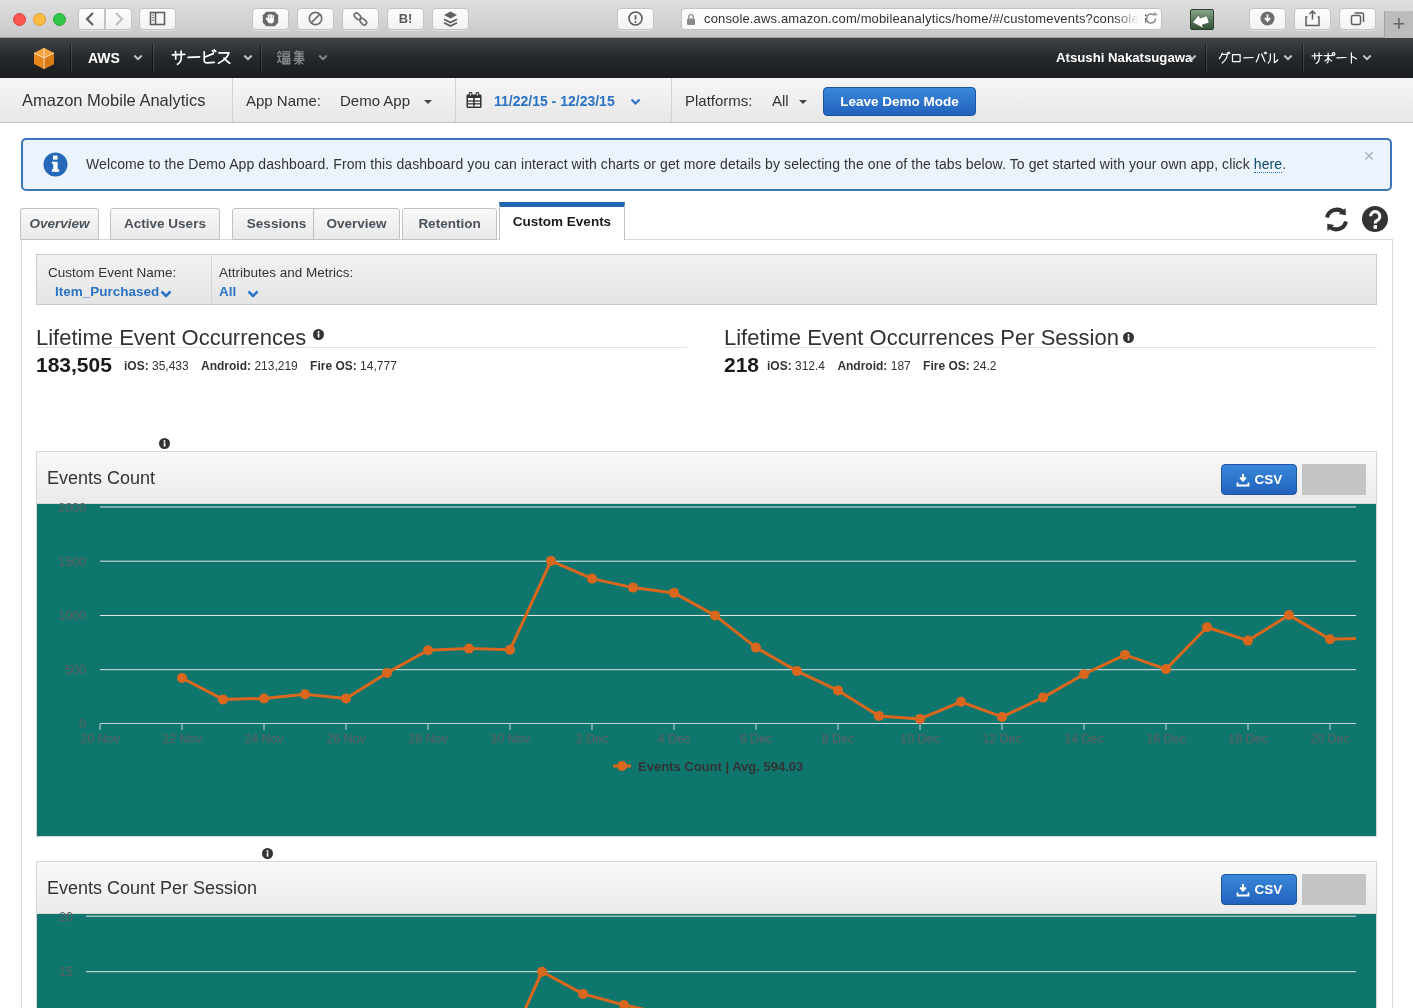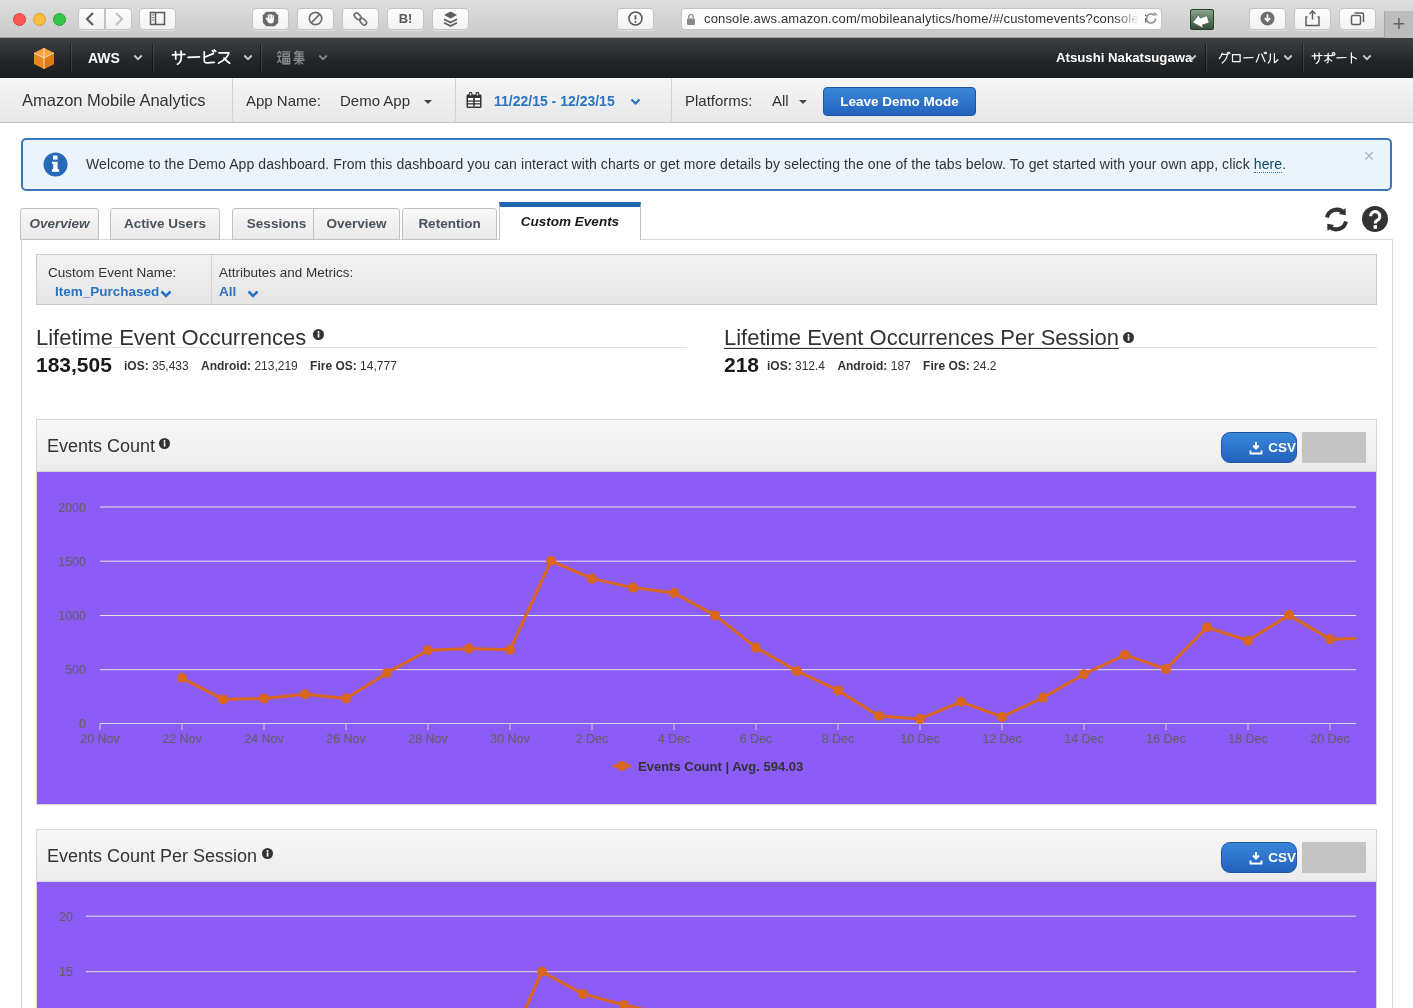--- a/index.html
+++ b/index.html
@@ -61,27 +61,27 @@
 #fsep { position:absolute; left:174px; top:0; width:1px; height:49px; background:#d4d4d4; }
 
 
 .stathead { position:absolute; font-size:22px; color:#333; white-space:nowrap; }
 .statline { position:absolute; height:1px; background:#e2e2e2; top:347px; }
 .statnum { position:absolute; top:353px; font-size:21px; font-weight:bold; color:#1a1a1a; }
 .statsub { position:absolute; top:359px; font-size:12px; color:#333; white-space:nowrap; }
 .statsub b { margin-left:9px; }
 
 
-.panel { position:absolute; left:36px; width:1341px; background:#8b5cf6; border:1px solid #d7d7d7; }
+.panel { position:absolute; left:36px; width:1341px; background:#0f766e; border:1px solid #d7d7d7;margin-top:32px; }
 .phead { position:relative; height:52px; background:linear-gradient(#f8f8f8,#ebebeb);
   border-bottom:1px solid #d7d7d7; }
 .ptitle { position:absolute; left:10px; top:16px; font-size:18px; color:#333; }
-.csvbtn { position:absolute; left:1184px; top:12px; width:76px; height:31px; border-radius:9px;
+.csvbtn { position:absolute; left:1184px; top:12px; width:76px; height:31px; border-radius:4px;
   background:linear-gradient(#3987da,#2262bd); border:1px solid #1d55a5; color:#fff;
-  font-size:13.5px; font-weight:bold; text-align:right; line-height:29px; }
+  font-size:13.5px; font-weight:bold; text-align:center; line-height:29px; }
 .grayrect { position:absolute; left:1265px; top:12px; width:64px; height:31px; background:#c4c4c4; }
 .csvbtn svg { vertical-align:-3px; margin-right:5px; }
 </style>
 </head>
 <body>
 
 <div class="abs" id="toolbar"></div>
 <div class="abs tl" style="left:13px; background:#fc5753; border:1px solid #df3e39;"></div>
 <div class="abs tl" style="left:33px; background:#fdbc40; border:1px solid #de9b2d;"></div>
 <div class="abs tl" style="left:53px; background:#33c748; border:1px solid #27a533;"></div>
@@ -367,42 +367,42 @@
 </svg>
 
 <div class="abs" id="tabline"></div>
 <div class="abs" id="sideL"></div>
 <div class="abs" id="sideR"></div>
 <div class="tab" style="left:20px; width:79px;font-style:italic;">Overview</div>
 <div class="tab" style="left:110px; width:110px;">Active Users</div>
 <div class="tab" style="left:232px; width:89px;">Sessions</div>
 <div class="tab" style="left:313px; width:87px;">Overview</div>
 <div class="tab" style="left:402px; width:95px;">Retention</div>
-<div class="tab" id="tabactive" style="left:499px; width:142px;font-style:italic;">Custom Events</div>
+<div class="tab" id="tabactive" style="left:499px; width:126px;">Custom Events</div>
 
 <div class="abs" id="filterbar">
   <div class="flabel" style="left:11px;">Custom Event Name:</div>
   <div class="fvalue" style="left:18px;">Item_Purchased</div>
   <svg style="position:absolute; left:123px; top:35px;" width="12" height="9" viewBox="0 0 12 9">
       <path d="M1.5 1.5 L6 6 L10.5 1.5" fill="none" stroke="#2a73c5" stroke-width="2.6"></path>
     </svg>
   <div id="fsep"></div>
   <div class="flabel" style="left:182px;">Attributes and Metrics:</div>
   <div class="fvalue" style="left:182px;">All</div>
   <svg style="position:absolute; left:210px; top:35px;" width="12" height="9" viewBox="0 0 12 9">
       <path d="M1.5 1.5 L6 6 L10.5 1.5" fill="none" stroke="#2a73c5" stroke-width="2.6"></path>
     </svg>
 </div>
 
 <div class="stathead" style="left:36px; top:325px;">Lifetime Event Occurrences</div>
 <div class="statline" style="left:36px; width:651px;"></div>
 <div class="statnum" style="left:36px;">183,505</div>
 <div class="statsub" style="left:124px;"><b style="margin-left:0">iOS:</b> 35,433 <b>Android:</b> 213,219 <b>Fire OS:</b> 14,777</div>
 
-<div class="stathead" style="left:724px; top:325px;text-decoration:underline;">Lifetime Event Occurrences Per Session</div>
+<div class="stathead" style="left:724px; top:325px;">Lifetime Event Occurrences Per Session</div>
 <div class="statline" style="left:724px; width:653px;"></div>
 <div class="statnum" style="left:724px;">218</div>
 <div class="statsub" style="left:767px;"><b style="margin-left:0">iOS:</b> 312.4 <b>Android:</b> 187 <b>Fire OS:</b> 24.2</div>
 
 <div class="panel" style="top:419px; height:386px;">
   <div class="phead">
     <div class="ptitle">Events Count</div>
     <div class="csvbtn"><svg width="14" height="14" viewBox="0 0 14 14">
           <path d="M7 1 v6 M4.2 4.5 L7 7.5 L9.8 4.5" fill="none" stroke="#fff" stroke-width="2"></path>
           <path d="M1.5 9.5 v3 h11 v-3" fill="none" stroke="#fff" stroke-width="1.8"></path>

